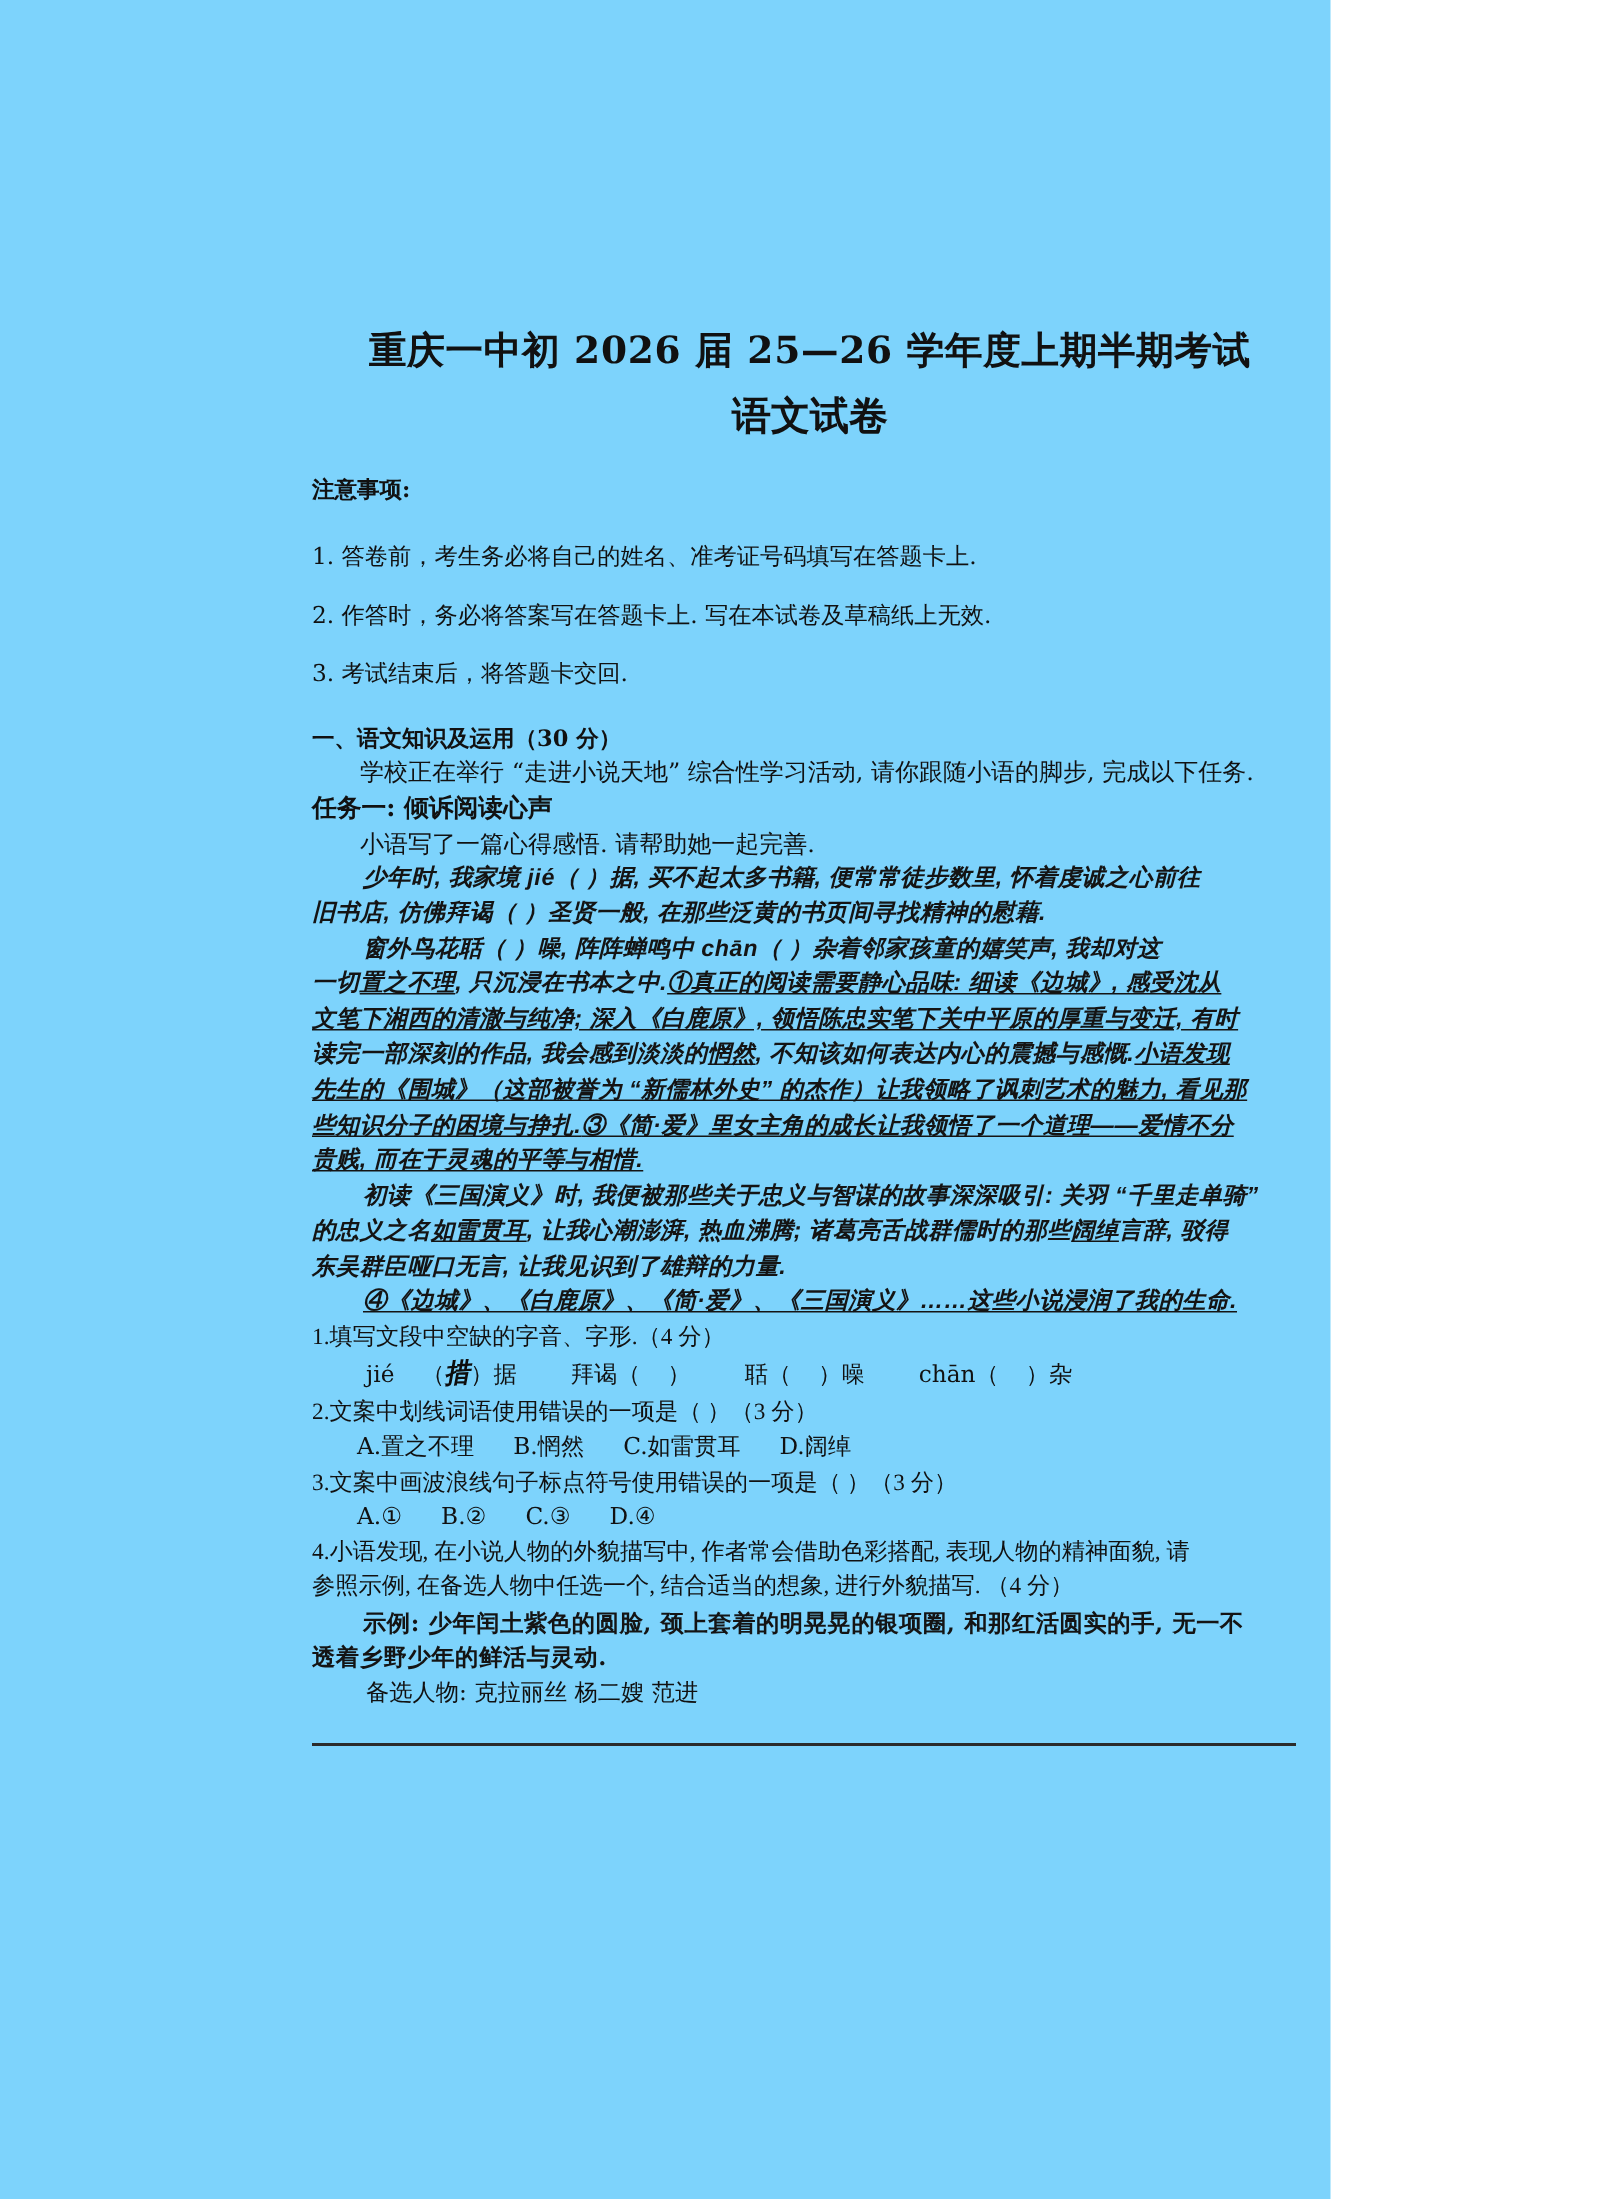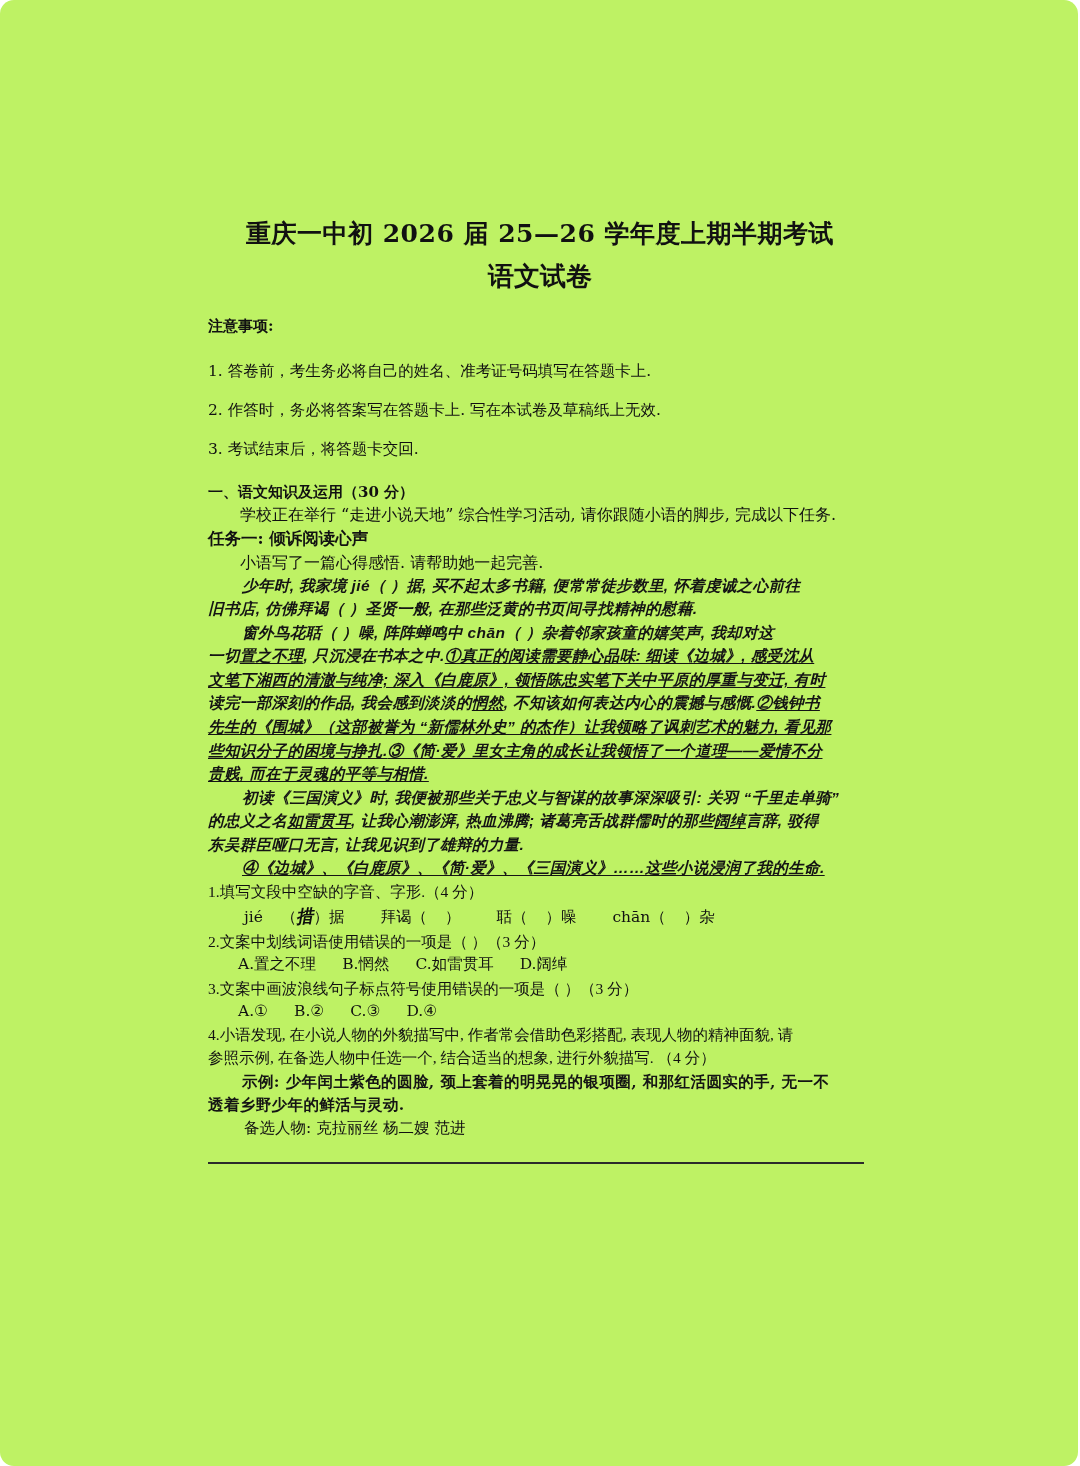--- a/index.html
+++ b/index.html
@@ -14,24 +14,23 @@
     position: relative;
     font-family: "DejaVu Sans", "Liberation Sans", sans-serif;
     color: #000000;
     overflow: hidden;
   }
 
   
   .page {
     position: absolute;
     left: 0; top: 0;
-    width: 1078px;
+    width: 887px;
     height: 1466px;
-    background: #bef264;
-    border-radius: 14px;
+    background: #7dd3fc;
   }
 
   .sheet {
     position: absolute;
     left: 208px;
     top: 215px;
     width: 664px;
   }
 
   
@@ -41,21 +40,21 @@
     font-weight: bold;
     font-size: 25px;
     letter-spacing: 0.5px;
     color: #111;
     line-height: 1.5;
     margin: 0 0 6px 0;
     white-space: nowrap;
   }
   .doc-subtitle {
     text-align: center;
-    font-family: Liberation Serif, serif;
+    font-family: Liberation Sans, sans-serif;
     font-weight: bold;
     font-size: 26px;
     color: #111;
     line-height: 1.4;
     margin: 0 0 22px 0;
   }
 
   
   .notice-heading {
     font-family: "DejaVu Serif", "Liberation Serif", serif;
@@ -200,21 +199,21 @@
     <p class="para-printed">学校正在举行 “走进小说天地” 综合性学习活动, 请你跟随小语的脚步, 完成以下任务.</p>
     <div class="task-heading">任务一: 倾诉阅读心声</div>
     <p class="para-printed">小语写了一篇心得感悟. 请帮助她一起完善.</p>
 
     <p class="hand indent">少年时, 我家境 jié（   ）据, 买不起太多书籍, 便常常徒步数里, 怀着虔诚之心前往</p>
     <p class="hand">旧书店, 仿佛拜谒（   ）圣贤一般, 在那些泛黄的书页间寻找精神的慰藉.</p>
 
     <p class="hand indent">窗外鸟花聒（   ）噪, 阵阵蝉鸣中 chān（   ）杂着邻家孩童的嬉笑声, 我却对这</p>
     <p class="hand"><span>一切</span><span class="u">置之不理</span><span>, 只沉浸在书本之中.</span><span class="u">①真正的阅读需要静心品味: 细读《边城》, 感受沈从</span></p>
     <p class="hand u-all">文笔下湘西的清澈与纯净; 深入《白鹿原》, 领悟陈忠实笔下关中平原的厚重与变迁, 有时</p>
-    <p class="hand"><span>读完一部深刻的作品, 我会感到淡淡的</span><span class="u">惘然</span><span>, 不知该如何表达内心的震撼与感慨.</span><span class="u">②钱钟书</span></p>
+    <p class="hand"><span>读完一部深刻的作品, 我会感到淡淡的</span><span class="u">惘然</span><span>, 不知该如何表达内心的震撼与感慨.</span><span class="u">小语发现</span></p>
     <p class="hand u-all">先生的《围城》（这部被誉为 “新儒林外史” 的杰作）让我领略了讽刺艺术的魅力, 看见那</p>
     <p class="hand"><span class="u">些知识分子的困境与挣扎.</span><span class="u">③《简·爱》里女主角的成长让我领悟了一个道理——爱情不分</span></p>
     <p class="hand u-all">贵贱, 而在于灵魂的平等与相惜.</p>
 
     <p class="hand indent">初读《三国演义》时, 我便被那些关于忠义与智谋的故事深深吸引: 关羽 “千里走单骑”</p>
     <p class="hand"><span>的忠义之名</span><span class="u">如雷贯耳</span><span>, 让我心潮澎湃, 热血沸腾; 诸葛亮舌战群儒时的那些</span><span class="u">阔绰</span><span>言辞, 驳得</span></p>
     <p class="hand">东吴群臣哑口无言, 让我见识到了雄辩的力量.</p>
 
     <p class="hand indent u-all">④《边城》、《白鹿原》、《简·爱》、《三国演义》……这些小说浸润了我的生命.</p>
 

